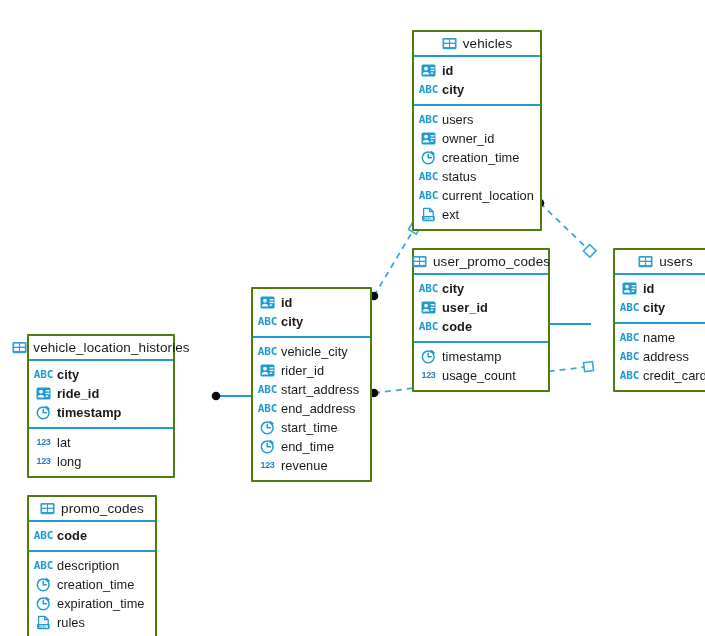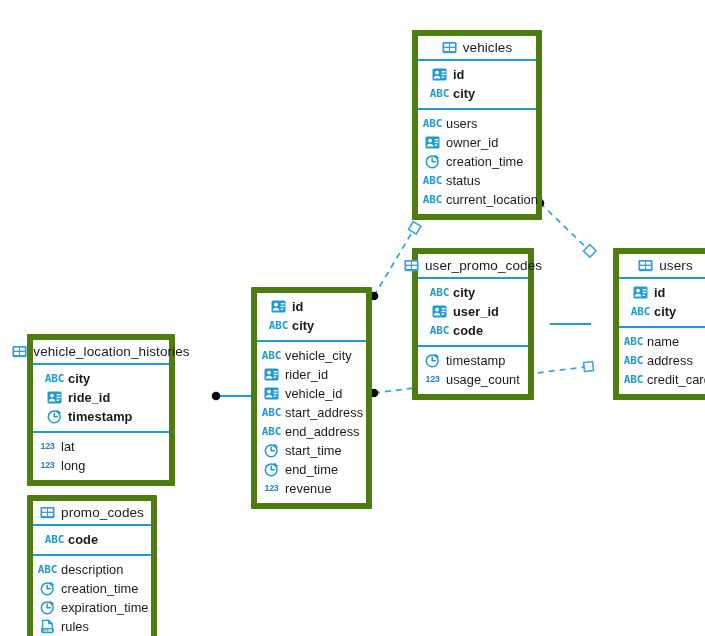--- a/index.html
+++ b/index.html
@@ -31,21 +31,21 @@
     height: 636px;
     pointer-events: none;
     z-index: 1;
   }
 
   
   .table {
     position: absolute;
     z-index: 2;
     background: #ffffff;
-    border: 6px solid #4d7c0f;
+    border: 2px solid #4d7c0f;
     box-sizing: border-box;
     border-radius: 1px;
   }
 
   .table-header {
     height: 25px;
     display: flex;
     align-items: center;
     justify-content: center;
     gap: 6px;
@@ -60,21 +60,20 @@
     white-space: nowrap;
     letter-spacing: 0.1px;
   }
 
   .field-group {
     padding: 4px 0 5px 0;
     box-sizing: border-box;
   }
   .field-group.key-group {
     border-bottom: 2px solid #1f9bd1;
-    padding-left: 7px;
   }
 
   .field {
     display: flex;
     align-items: center;
     gap: 6px;
     height: 19px;
     padding: 0 6px 0 7px;
     box-sizing: border-box;
     white-space: nowrap;
@@ -217,23 +216,34 @@
               <span class="icon-abc">ABC</span>
             </span>
             <span class="field-label">status</span>
           </div>
           <div class="field">
             <span class="icon">
               <span class="icon-abc">ABC</span>
             </span>
             <span class="field-label">current_location</span>
           </div>
+          <div class="field">
+            <span class="icon">
+              <svg width="15" height="15" viewBox="0 0 15 15">
+                <path d="M2.6 1.3 h6.1 l3.5 3.4 v9.0 h-9.6 z" fill="#ffffff" stroke="#1f9bd1" stroke-width="1.3" stroke-linejoin="round"></path>
+                <path d="M8.7 1.3 v3.4 h3.5" fill="none" stroke="#1f9bd1" stroke-width="1.3" stroke-linejoin="round"></path>
+                <rect x="1.1" y="9.1" width="12.6" height="4.4" rx="0.6" fill="#1f9bd1"></rect>
+                <text x="7.4" y="12.6" font-family="DejaVu Sans Mono, monospace" font-size="4.1" font-weight="bold" fill="#ffffff" text-anchor="middle">JSON</text>
+              </svg>
+            </span>
+            <span class="field-label">ext</span>
+          </div>
         </div>
       </div>
-      <div class="table" style="left: 412px; top: 248px; width: 122px;">
+      <div class="table" style="left: 412px; top: 248px; width: 138px;">
         <div class="table-header">
           <span class="icon">
             <svg width="16" height="13" viewBox="0 0 16 13">
               <rect x="0.5" y="0.5" width="15" height="12" rx="1.4" fill="#2f9fd6"></rect>
               <rect x="2.3" y="2.4" width="5.1" height="3.2" fill="#ffffff"></rect>
               <rect x="8.6" y="2.4" width="5.1" height="3.2" fill="#ffffff"></rect>
               <rect x="2.3" y="7.0" width="5.1" height="3.2" fill="#ffffff"></rect>
               <rect x="8.6" y="7.0" width="5.1" height="3.2" fill="#ffffff"></rect>
             </svg>
           </span>
@@ -377,33 +387,20 @@
                 <path d="M1.7 10.6c0-1.8 1.5-2.9 3.3-2.9s3.3 1.1 3.3 2.9z" fill="#ffffff"></path>
                 <rect x="9.6" y="3.1" width="3.9" height="1.3" fill="#ffffff"></rect>
                 <rect x="9.6" y="5.8" width="3.9" height="1.3" fill="#ffffff"></rect>
                 <rect x="9.6" y="8.5" width="2.6" height="1.3" fill="#ffffff"></rect>
               </svg>
             </span>
             <span class="field-label">rider_id</span>
           </div>
           <div class="field">
             <span class="icon">
-              <svg width="15" height="13" viewBox="0 0 15 13">
-                <rect x="0.5" y="0.5" width="14" height="12" rx="1.6" fill="#1f9bd1"></rect>
-                <circle cx="5" cy="4.6" r="1.9" fill="#ffffff"></circle>
-                <path d="M1.7 10.6c0-1.8 1.5-2.9 3.3-2.9s3.3 1.1 3.3 2.9z" fill="#ffffff"></path>
-                <rect x="9.6" y="3.1" width="3.9" height="1.3" fill="#ffffff"></rect>
-                <rect x="9.6" y="5.8" width="3.9" height="1.3" fill="#ffffff"></rect>
-                <rect x="9.6" y="8.5" width="2.6" height="1.3" fill="#ffffff"></rect>
-              </svg>
-            </span>
-            <span class="field-label">vehicle_id</span>
-          </div>
-          <div class="field">
-            <span class="icon">
               <span class="icon-abc">ABC</span>
             </span>
             <span class="field-label">start_address</span>
           </div>
           <div class="field">
             <span class="icon">
               <span class="icon-abc">ABC</span>
             </span>
             <span class="field-label">end_address</span>
           </div>

